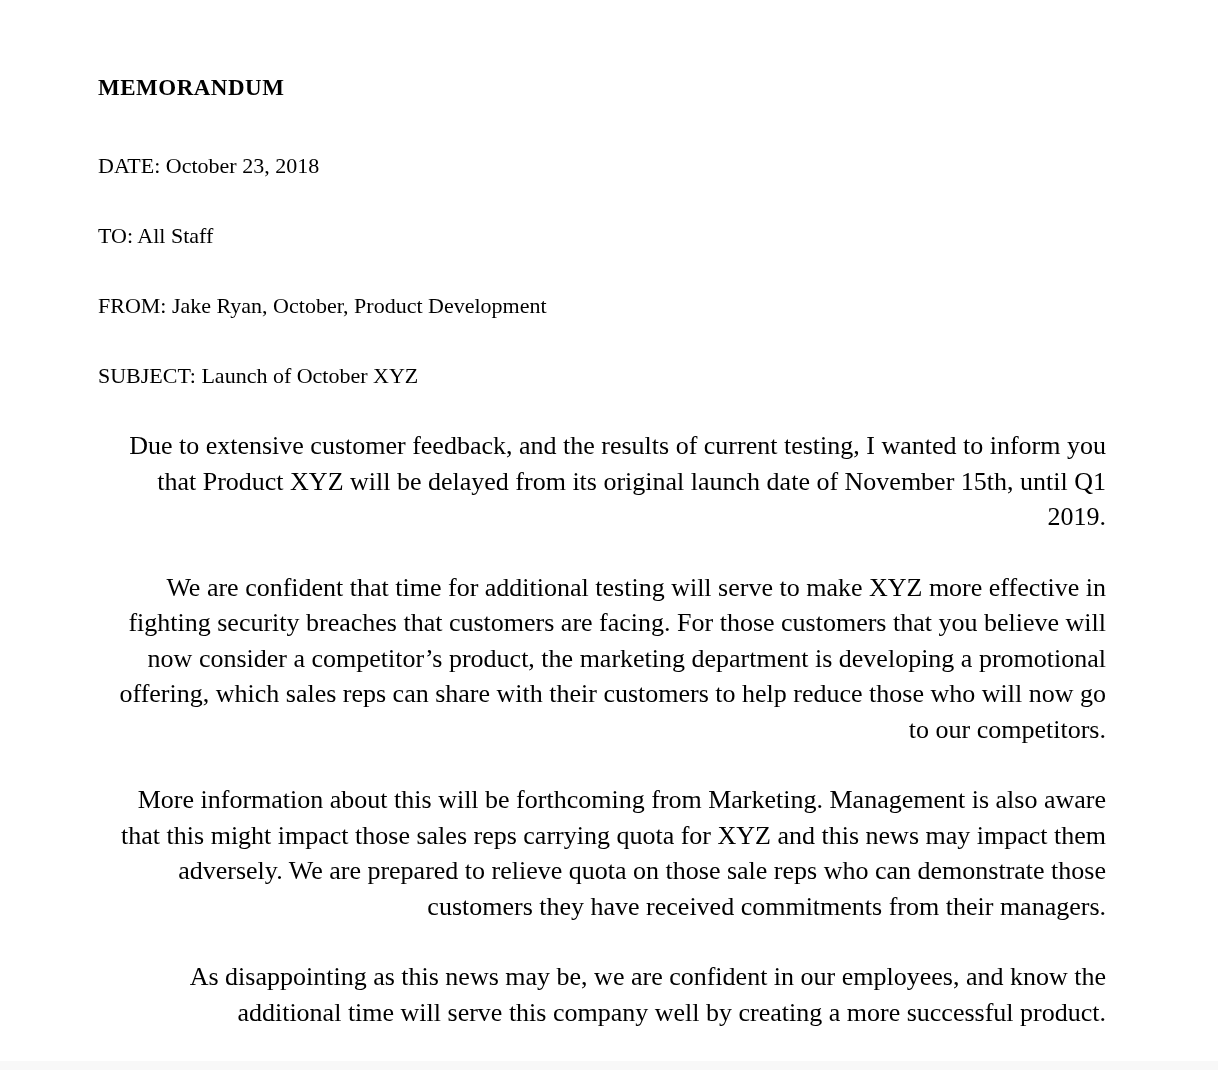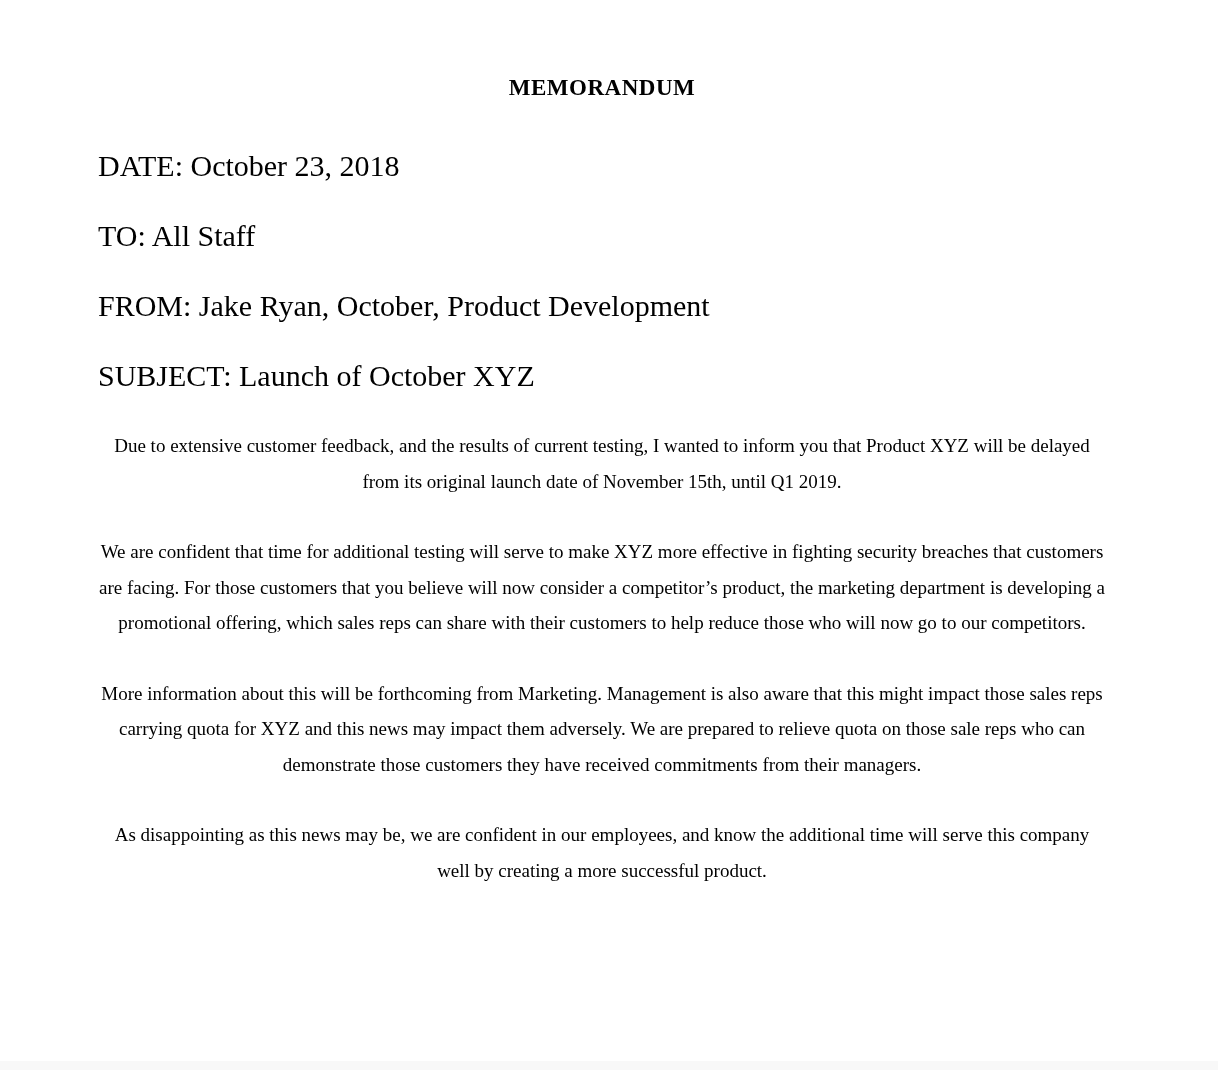--- a/index.html
+++ b/index.html
@@ -19,35 +19,34 @@
     box-sizing: border-box;
     width: 1218px;
     height: 1070px;
     padding: 70px 112px 0 98px;
     background: #ffffff;
   }
   .memo-title {
     margin: 0 0 43px 0;
     font-size: 23px;
     font-weight: bold;
-    text-align: center;
     line-height: 35px;
     letter-spacing: 0.5px;
   }
   .header-line {
-    font-size: 30px;
+    font-size: 22px;
     line-height: 35px;
     margin: 0 0 35px 0;
     white-space: nowrap;
   }
   .memo-paragraph {
-    font-size: 19px;
+    font-size: 26px;
     line-height: 35.5px;
     margin: 0 0 35px 0;
-    text-align: center;
+    text-align: right;
   }
   .page-bottom-edge {
     position: absolute;
     left: 0;
     bottom: 0;
     width: 1218px;
     height: 9px;
     background: #f8f8f8;
   }
 </style>

